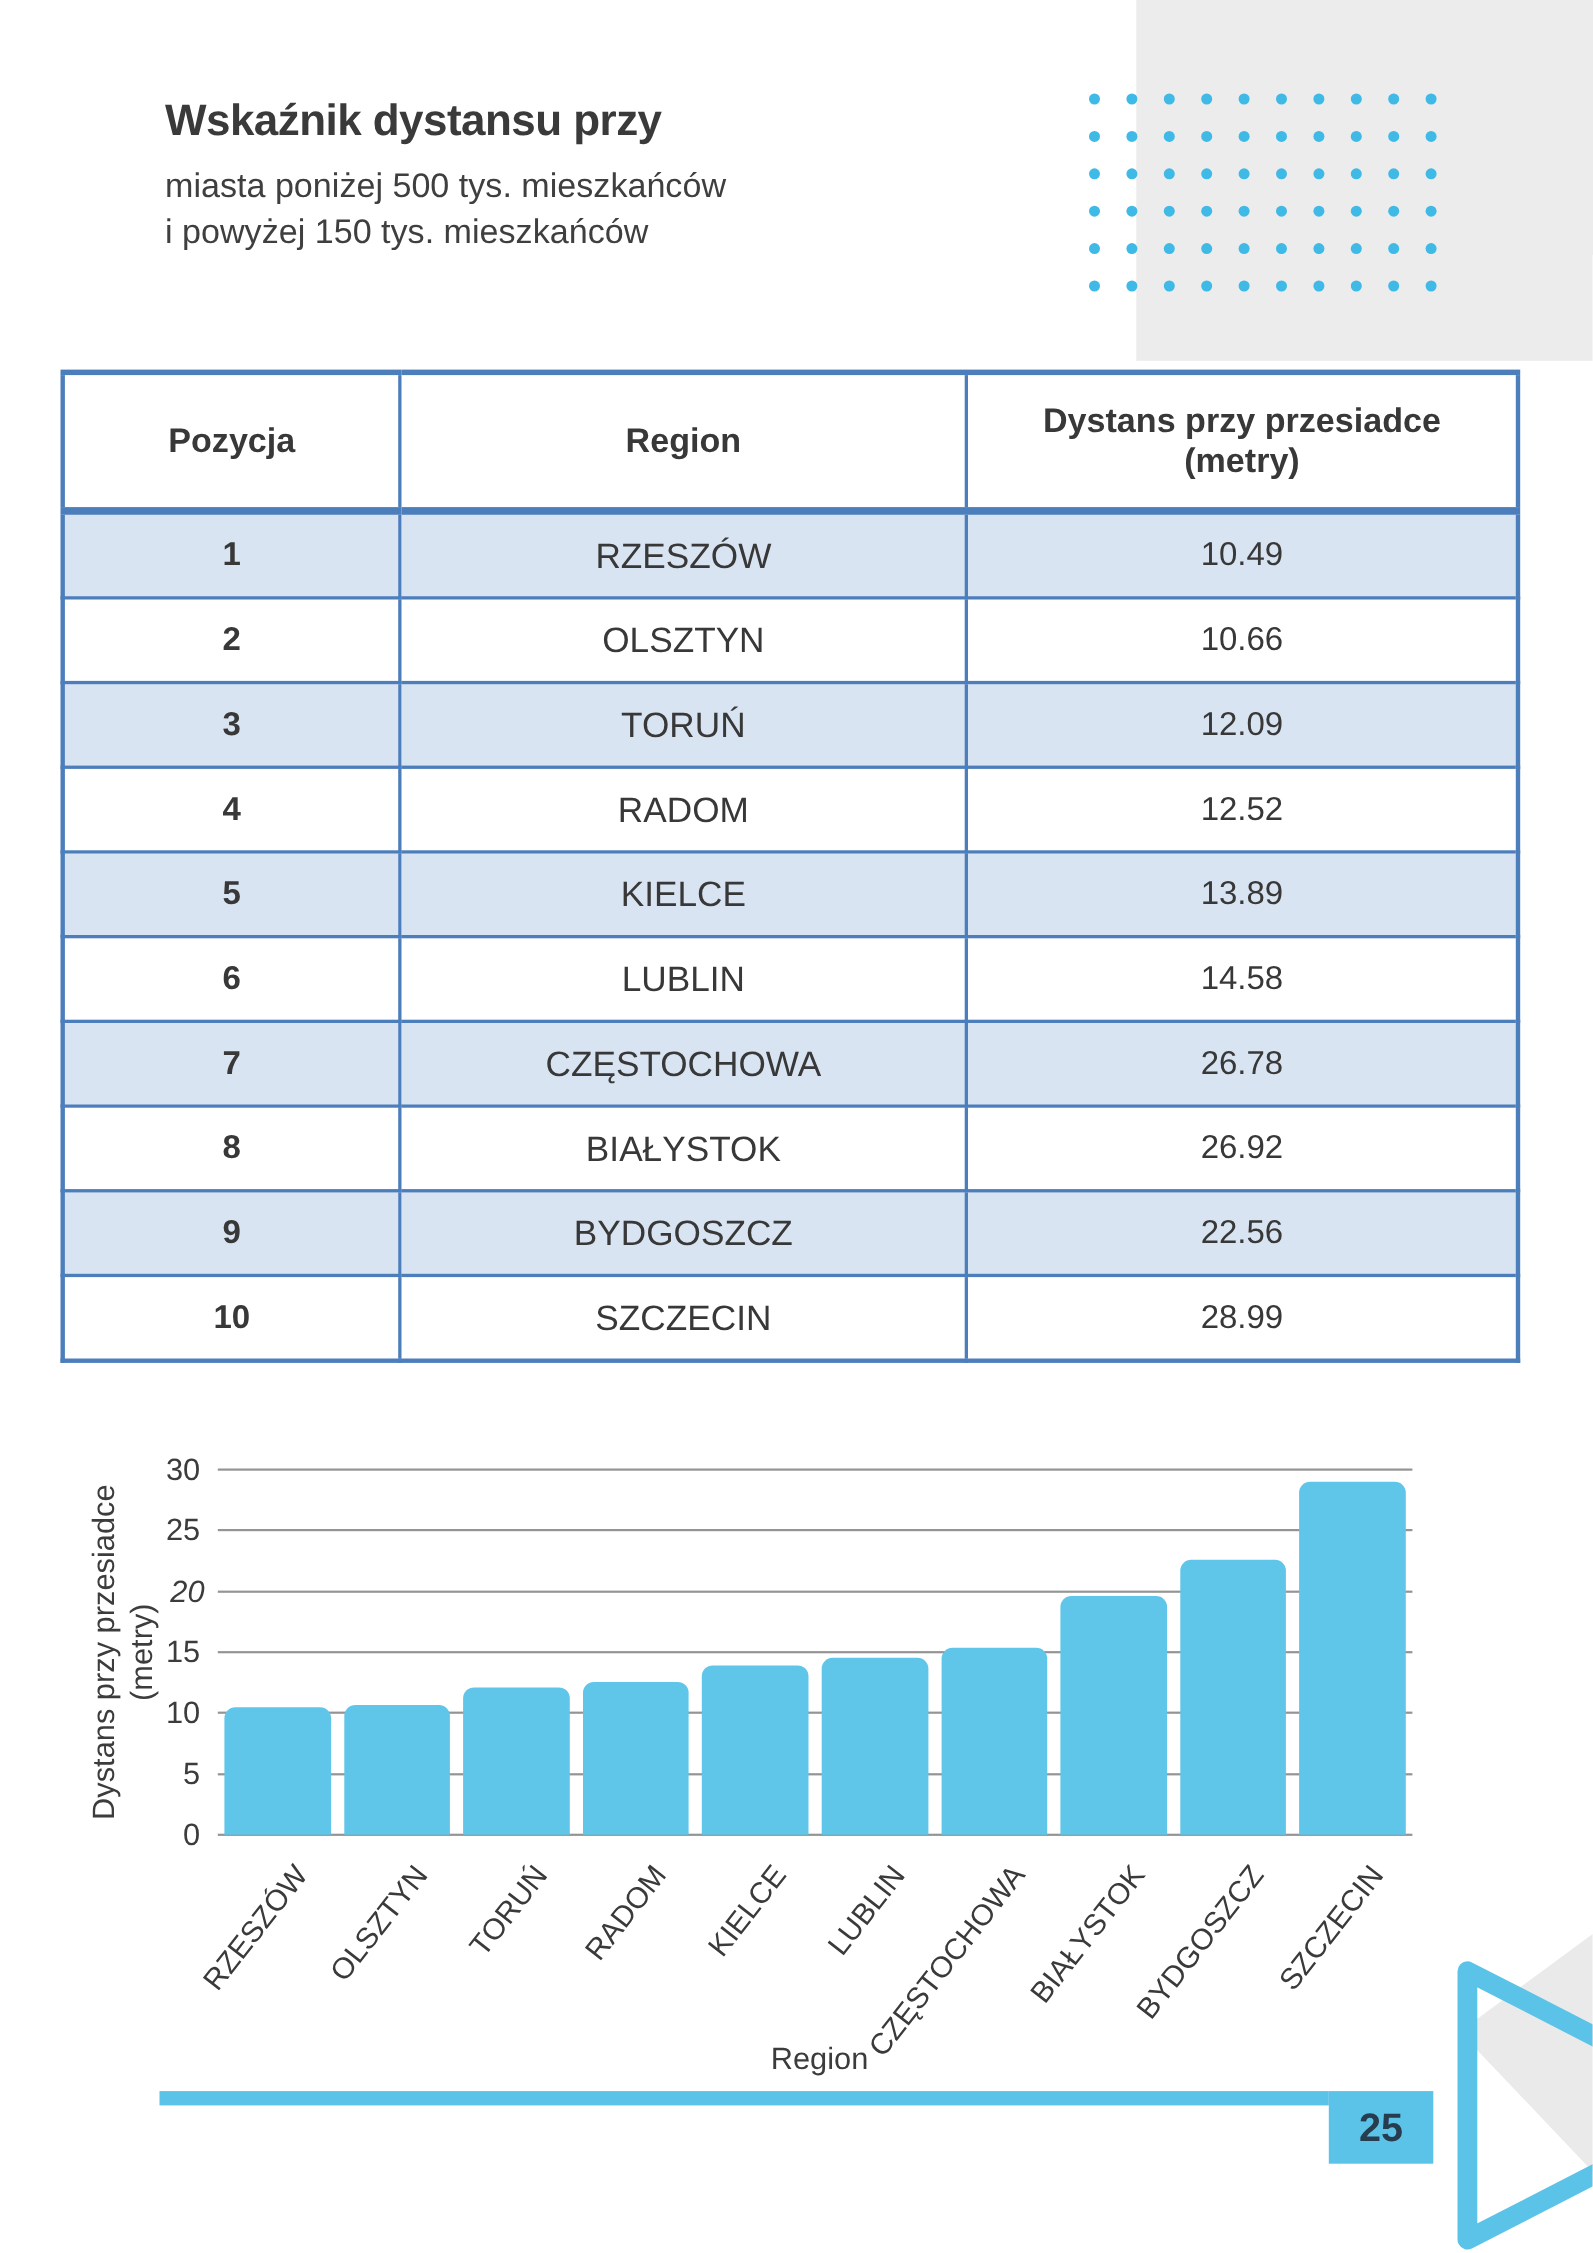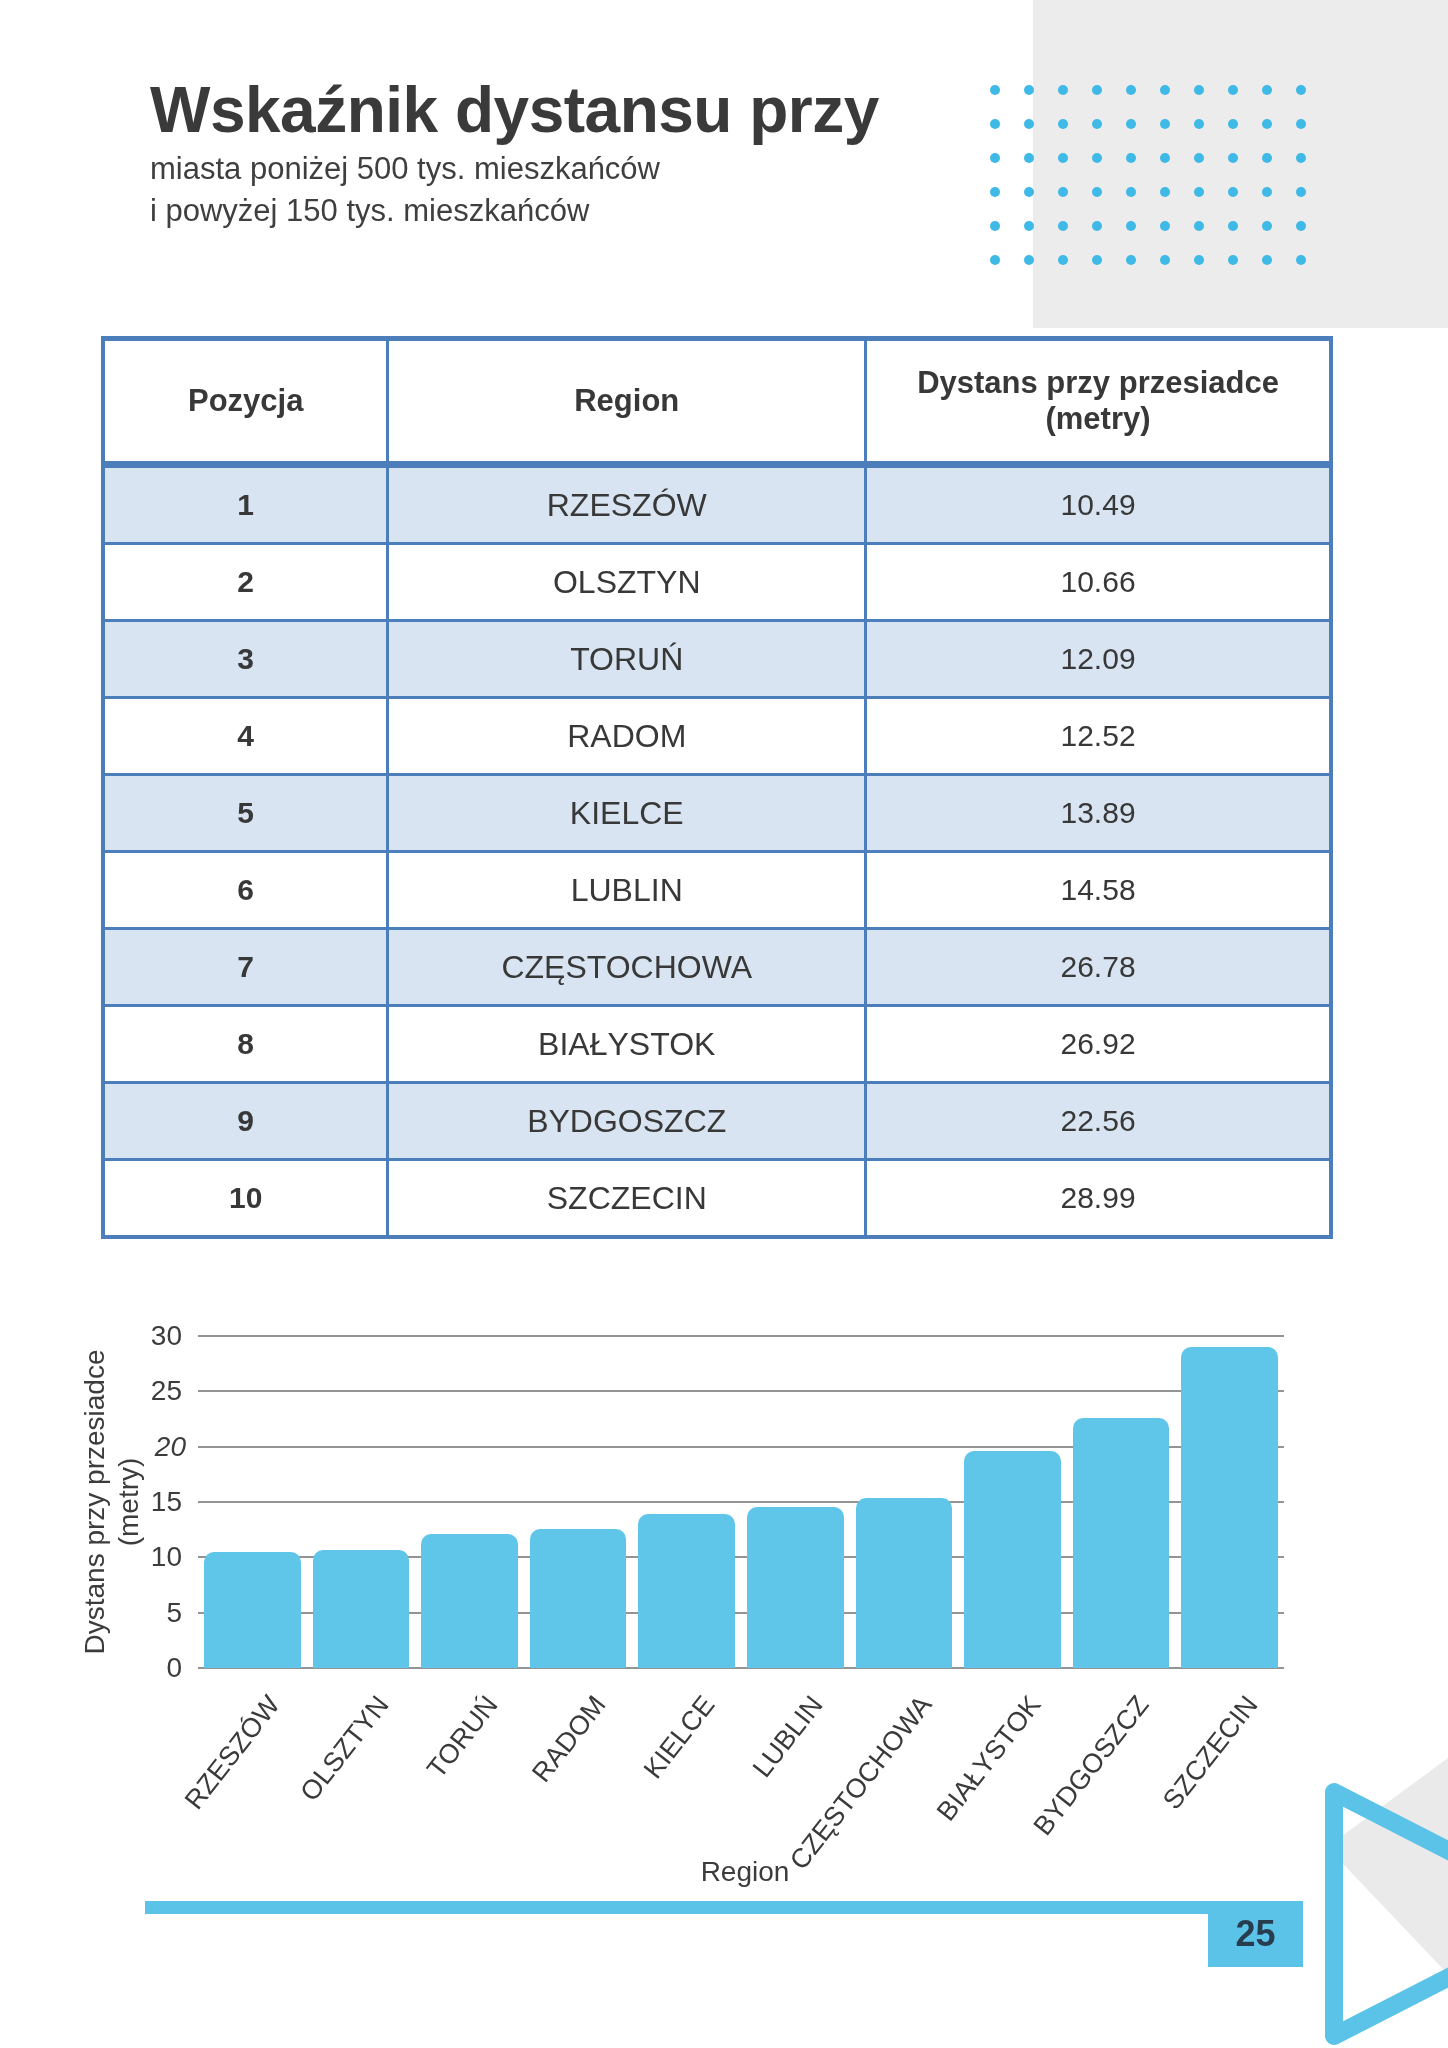--- a/index.html
+++ b/index.html
@@ -7,27 +7,27 @@
     position:relative;width:1448px;height:2048px;background:#ffffff;
     overflow:hidden;font-family:"Liberation Sans",sans-serif;color:#3b3b3b;
   }
   
   .gray-block{position:absolute;left:1033px;top:0;width:415px;height:328px;background:#ececec;}
   .dot-grid{position:absolute;left:990px;top:85px;width:316px;
     display:grid;grid-template-columns:repeat(10,10px);grid-auto-rows:10px;gap:24px;}
   .dot{width:10px;height:10px;border-radius:50%;background:#3fb9e5;}
   
   .header{position:absolute;left:150px;top:78px;width:860px;}
-  .title{margin:0;font-size:64px;line-height:64px;font-weight:700;color:#3a3a3a;letter-spacing:-.5px;}
+  .title{margin:0;font-size:40px;line-height:64px;font-weight:700;color:#3a3a3a;letter-spacing:-.5px;}
   .subtitle{margin:6px 0 0 0;font-size:31px;line-height:42px;font-weight:400;color:#3f3f3f;}
   
   .rank-table{
-    position:absolute;left:55px;top:336px;width:1232px;
+    position:absolute;left:55px;top:336px;width:1327px;
     border-collapse:collapse;table-layout:fixed;
-    font-size:30px;color:#383838;margin-left:46px;
+    font-size:30px;color:#383838;
   }
   .rank-table col.c1{width:23.2%;} .rank-table col.c2{width:38.9%;} .rank-table col.c3{width:37.9%;}
   .rank-table th,.rank-table td{
     border:3px solid #4d7ebc;text-align:center;vertical-align:middle;
     padding:0 30px;overflow:hidden;
   }
   .rank-table thead th{height:120px;background:#ffffff;font-weight:700;font-size:31px;
     border-top:5px solid #4d7ebc;border-bottom:7px solid #4d7ebc;}
   .rank-table td{height:74px;background:#ffffff;}
   .rank-table tbody tr:nth-child(odd) td{background:#d9e4f2;}

